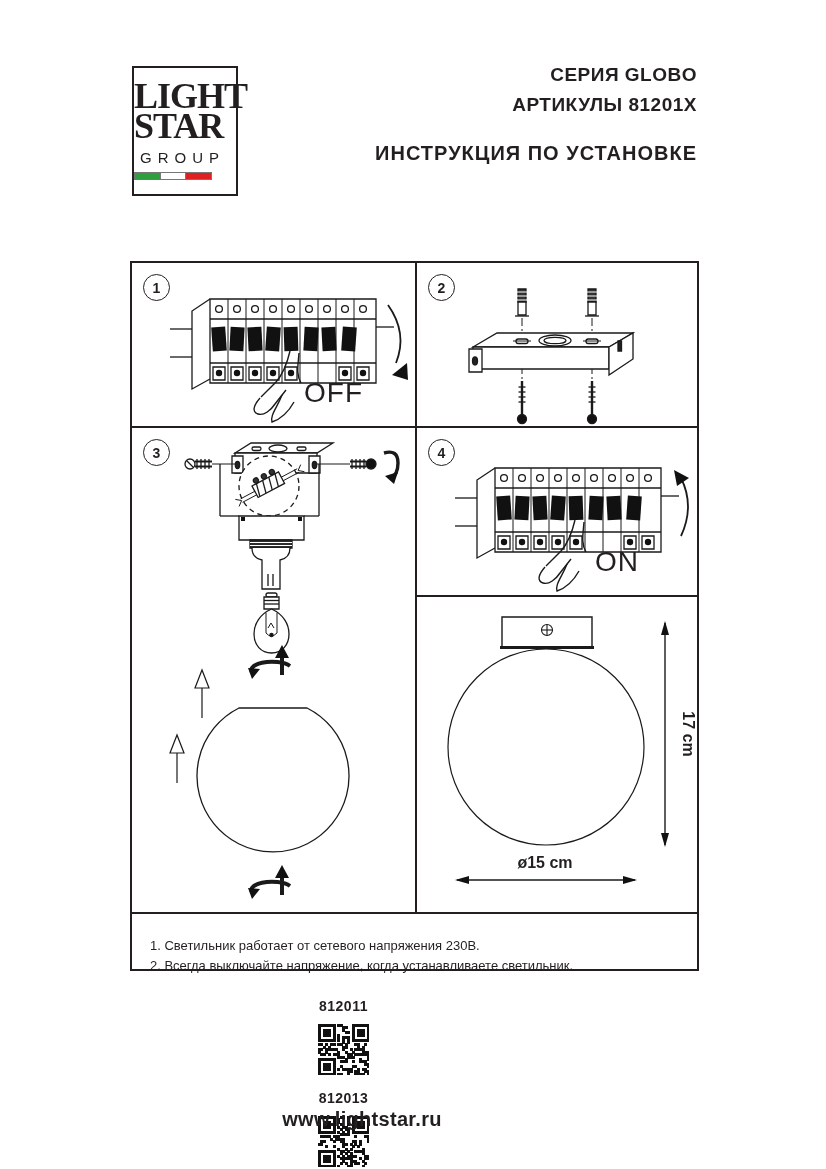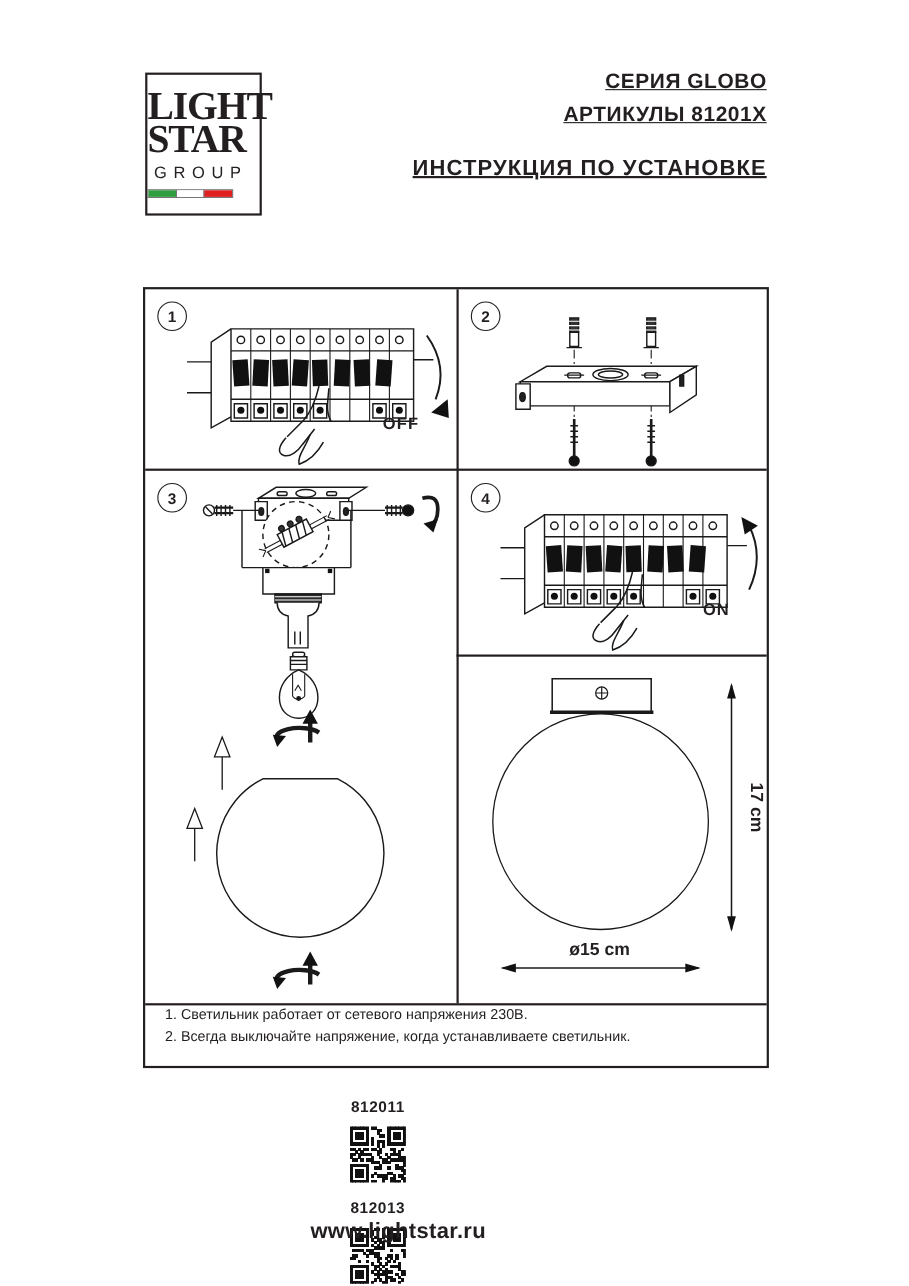--- a/index.html
+++ b/index.html
@@ -16,38 +16,38 @@
     left:132px;top:66px;width:102px;height:126px;
     border:2px solid #231f20;text-align:center;
     display:flex;flex-direction:column;justify-content:center;align-items:flex-start;
   }
   .logo-word{font-family:"Liberation Serif",serif;font-weight:bold;font-size:36px;line-height:.82;letter-spacing:-1px;}
   .logo-group{font-size:15px;letter-spacing:6px;margin-top:7px;text-indent:6px;}
   .logo-flag{width:78px;height:8px;display:flex;margin-top:6px;border:1px solid #777;box-sizing:border-box;}
   .logo-flag span{flex:1;height:100%;}
 
   
-  .hdr{right:129px;top:60px;text-align:right;font-weight:bold;text-decoration:underline;}
+  .hdr{right:129px;top:60px;text-align:right;font-weight:bold;}
   .hdr-series{font-size:19px;line-height:1.6;letter-spacing:.5px;}
   .hdr-title{font-size:20px;line-height:1.35;letter-spacing:1px;margin-top:19px;}
 
   
   .frame{left:130px;top:261px;width:565px;height:706px;border:2px solid #231f20;box-sizing:content-box;}
   .divline{position:absolute;background:#231f20;}
   .panel{position:absolute;}
   .step-circle{
     position:absolute;left:11px;top:11px;width:25px;height:25px;border:1.5px solid #231f20;
     border-radius:50%;font-size:14px;font-weight:bold;display:flex;align-items:center;justify-content:center;
   }
-  .switch-label{position:absolute;font-weight:bold;font-size:15px;letter-spacing:1px;margin-left:44px;}
+  .switch-label{position:absolute;font-weight:normal;font-size:28px;letter-spacing:1px;}
 
   
   .notes{left:0;top:649px;width:565px;height:57px;}
   .notes p{margin:0;padding:0 0 0 18px;font-size:13px;line-height:1.55;}
-  .notes p:first-child{padding-top:0;}
+  .notes p:first-child{padding-top:24px;}
 
   
   .qr-row{left:318px;top:998px;display:flex;gap:15px;flex-direction:column;}
   .qr-item{width:51px;display:flex;flex-direction:column;align-items:center;}
   .qr-label{font-size:14px;font-weight:bold;letter-spacing:.5px;margin-bottom:10px;}
 
   
   .footer{left:0;top:1108px;width:724px;text-align:center;font-size:20px;font-weight:bold;letter-spacing:.3px;}
 </style>
 </head>

